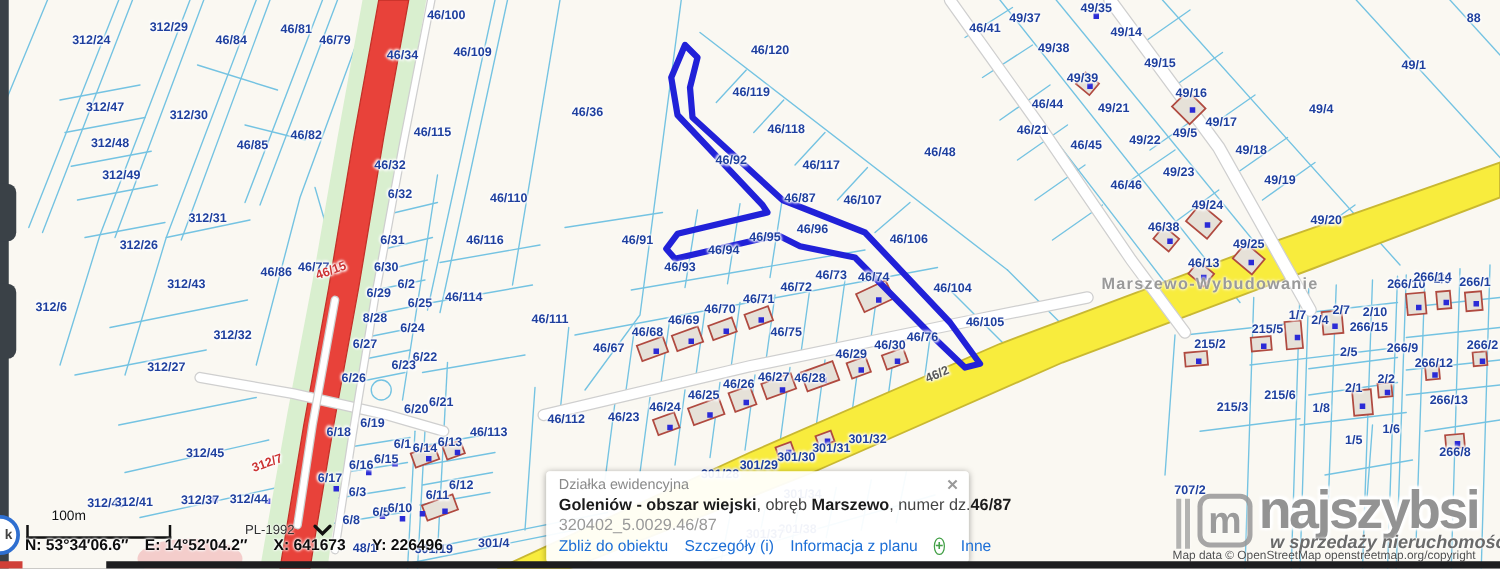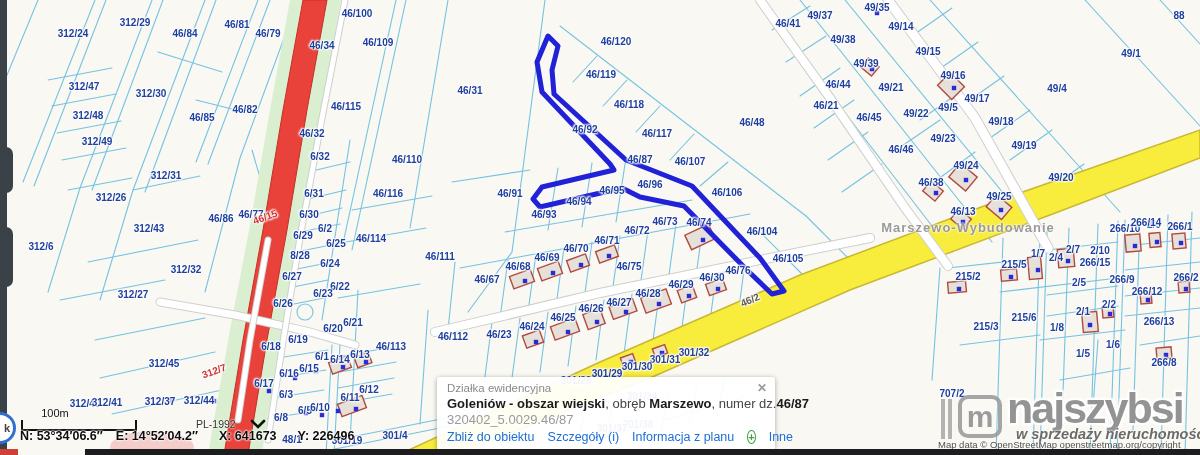--- a/index.html
+++ b/index.html
@@ -369,21 +369,21 @@
       <div class="plabel" style="left: 292px; top: 439px;">48/1</div>
       <div class="plabel" style="left: 357px; top: 13px;">46/100</div>
       <div class="plabel" style="left: 378px; top: 42px;">46/109</div>
       <div class="plabel" style="left: 346px; top: 106px;">46/115</div>
       <div class="plabel" style="left: 407px; top: 159px;">46/110</div>
       <div class="plabel" style="left: 388px; top: 193px;">46/116</div>
       <div class="plabel" style="left: 371px; top: 238px;">46/114</div>
       <div class="plabel" style="left: 440px; top: 256px;">46/111</div>
       <div class="plabel" style="left: 391px; top: 346px;">46/113</div>
       <div class="plabel" style="left: 453px; top: 336px;">46/112</div>
-      <div class="plabel" style="left: 470px; top: 90px;">46/31</div>
+      <div class="plabel" style="left: 470px; top: 90px;">46/36</div>
       <div class="plabel" style="left: 576px; top: 41px; margin-left: 40px;">46/120</div>
       <div class="plabel" style="left: 601px; top: 74px;">46/119</div>
       <div class="plabel" style="left: 629px; top: 104px;">46/118</div>
       <div class="plabel" style="left: 657px; top: 133px;">46/117</div>
       <div class="plabel" style="left: 585px; top: 129px;">46/92</div>
       <div class="plabel" style="left: 640px; top: 159px;">46/87</div>
       <div class="plabel" style="left: 690px; top: 161px;">46/107</div>
       <div class="plabel" style="left: 650px; top: 184px;">46/96</div>
       <div class="plabel" style="left: 727px; top: 192px;">46/106</div>
       <div class="plabel" style="left: 510px; top: 193px;">46/91</div>
@@ -398,21 +398,21 @@
       <div class="plabel" style="left: 637px; top: 230px;">46/72</div>
       <div class="plabel" style="left: 607px; top: 240px;">46/71</div>
       <div class="plabel" style="left: 576px; top: 248px;">46/70</div>
       <div class="plabel" style="left: 547px; top: 257px;">46/69</div>
       <div class="plabel" style="left: 518px; top: 266px;">46/68</div>
       <div class="plabel" style="left: 629px; top: 266px;">46/75</div>
       <div class="plabel" style="left: 487px; top: 279px;">46/67</div>
       <div class="plabel" style="left: 738px; top: 270px;">46/76</div>
       <div class="plabel" style="left: 712px; top: 277px;">46/30</div>
       <div class="plabel" style="left: 681px; top: 284px;">46/29</div>
-      <div class="plabel" style="left: 648px; top: 293px;">46/28</div>
+      <div class="plabel" style="left: 648px; top: 303px;">46/28</div>
       <div class="plabel" style="left: 619px; top: 302px;">46/27</div>
       <div class="plabel" style="left: 591px; top: 308px;">46/26</div>
       <div class="plabel" style="left: 563px; top: 317px;">46/25</div>
       <div class="plabel" style="left: 532px; top: 326px;">46/24</div>
       <div class="plabel" style="left: 499px; top: 334px;">46/23</div>
       <div class="plabel" style="left: 750px; top: 300px; color: rgb(89, 89, 89); transform: translate(-50%, -50%) rotate(-23deg);">46/2</div>
       <div class="plabel" style="left: 694px; top: 352px;">301/32</div>
       <div class="plabel" style="left: 665px; top: 359px;">301/31</div>
       <div class="plabel" style="left: 637px; top: 366px;">301/30</div>
       <div class="plabel" style="left: 607px; top: 373px;">301/29</div>

